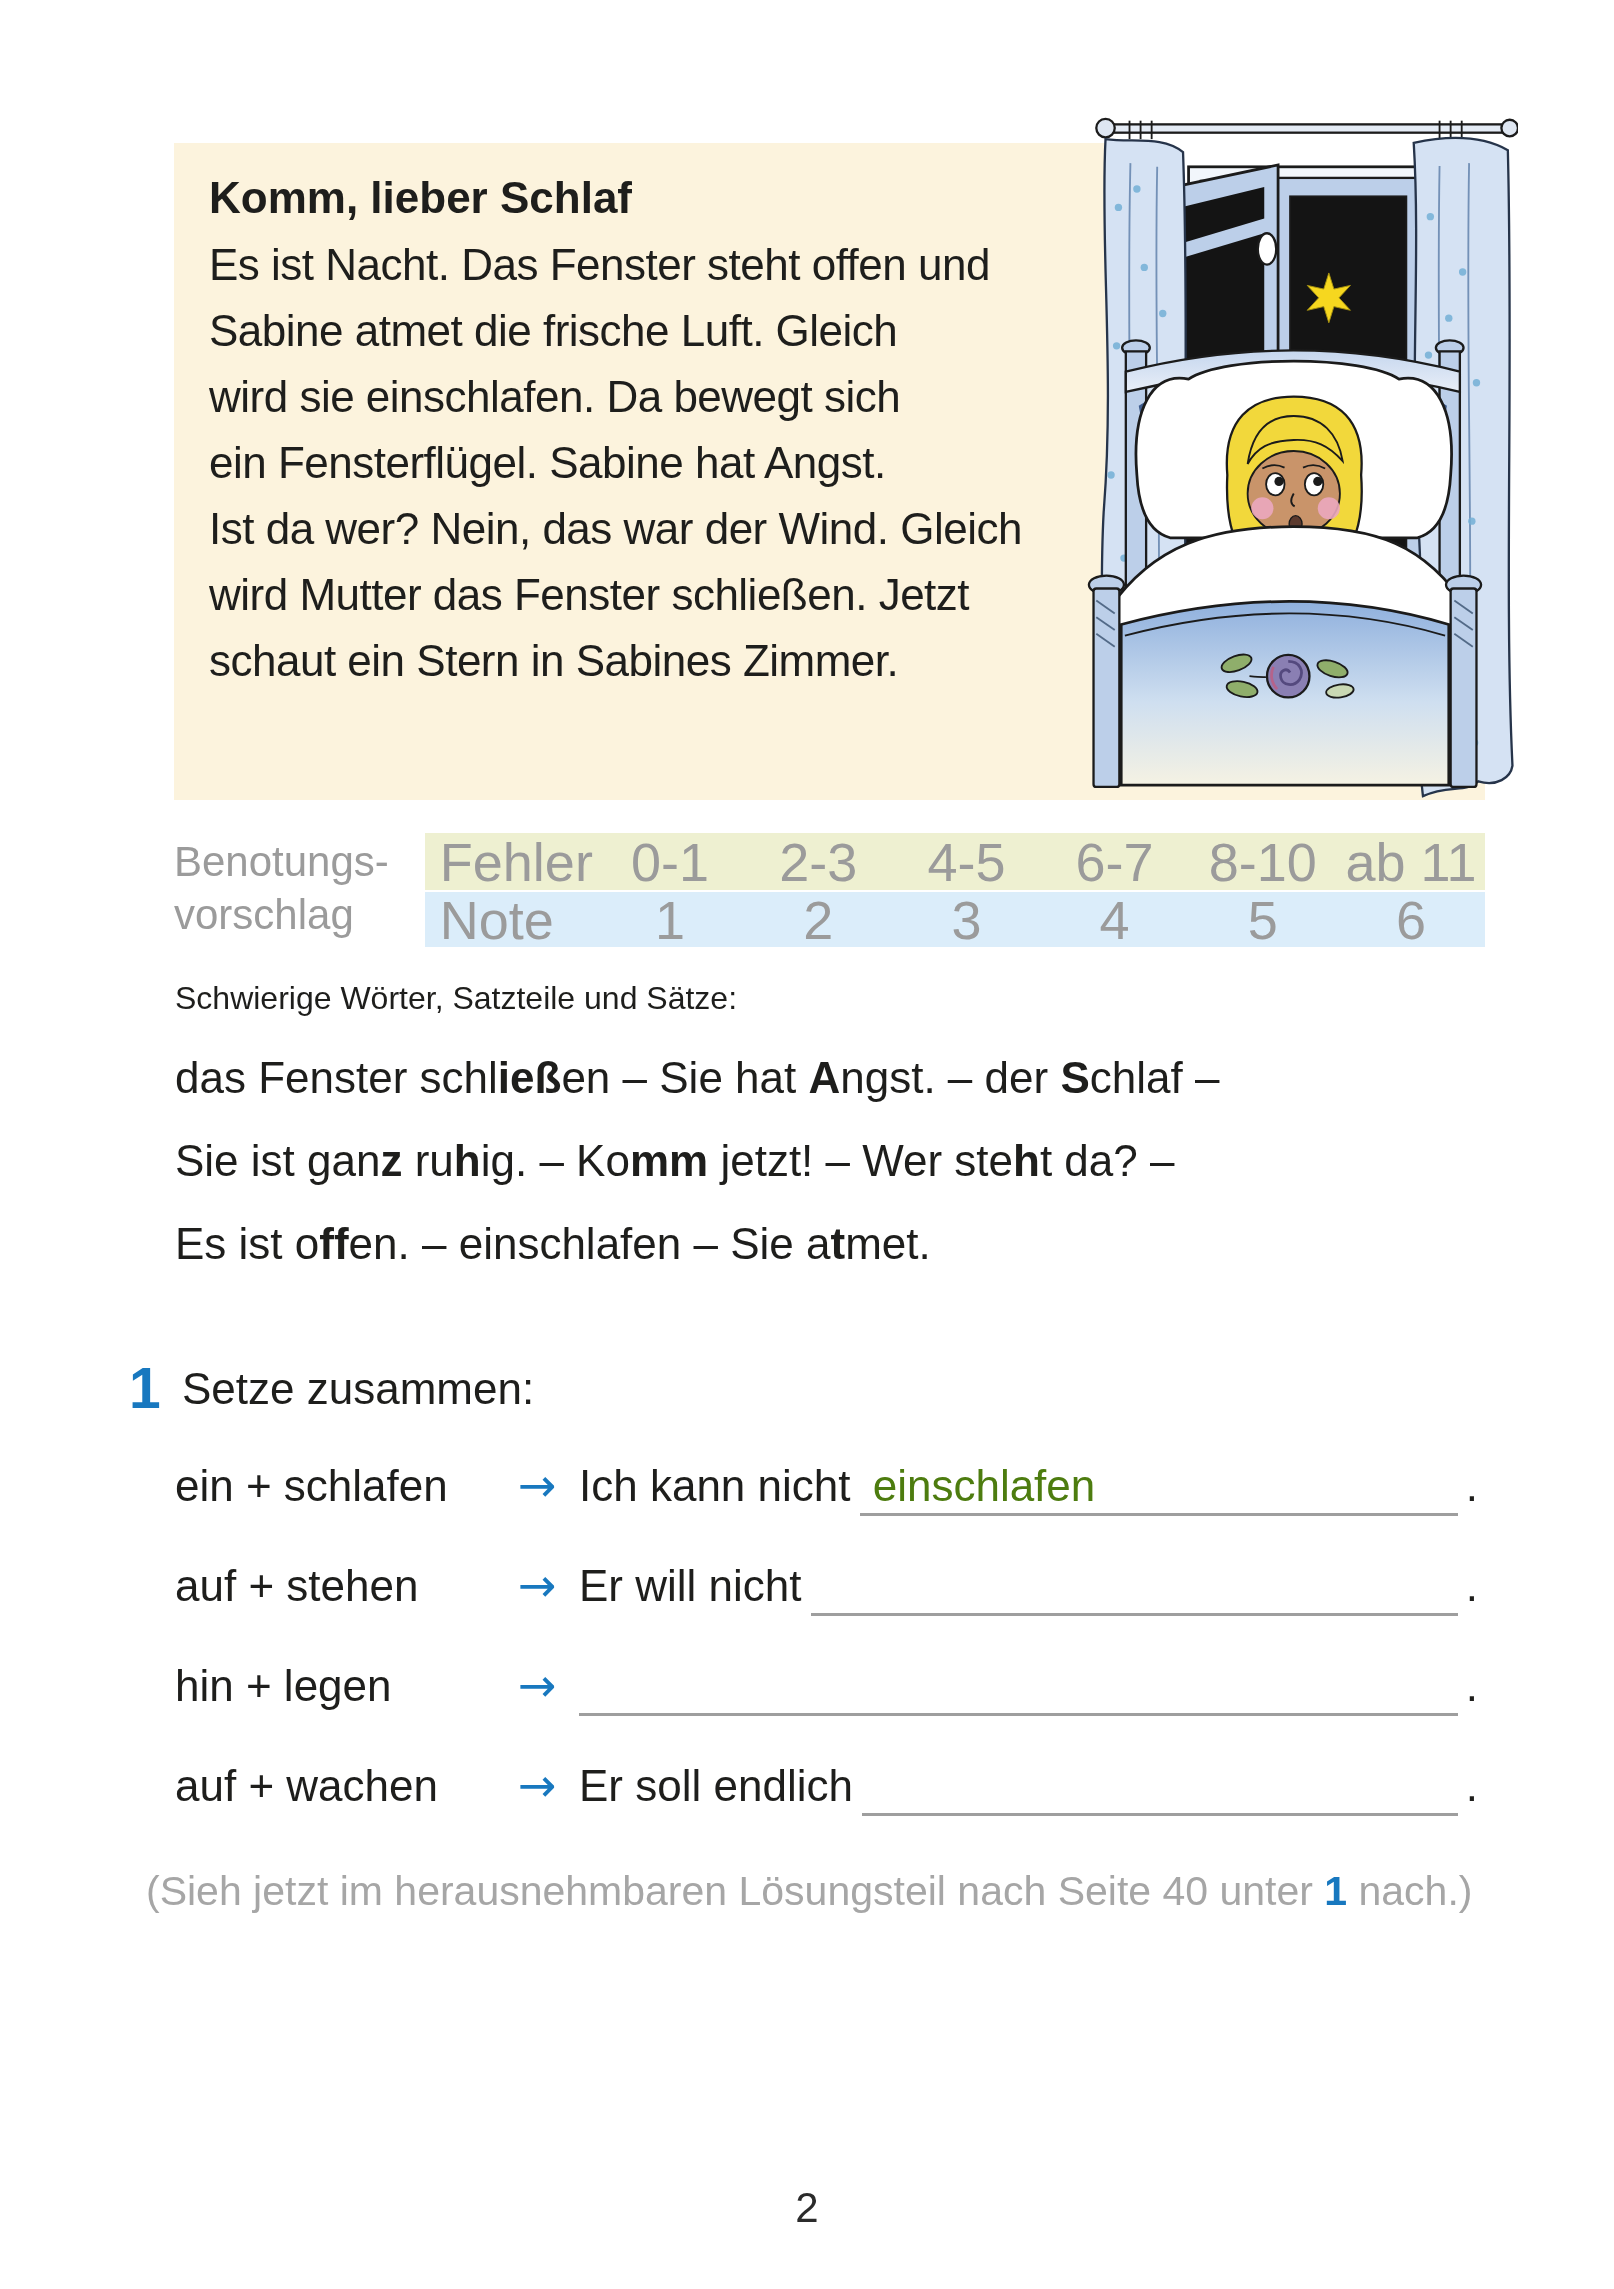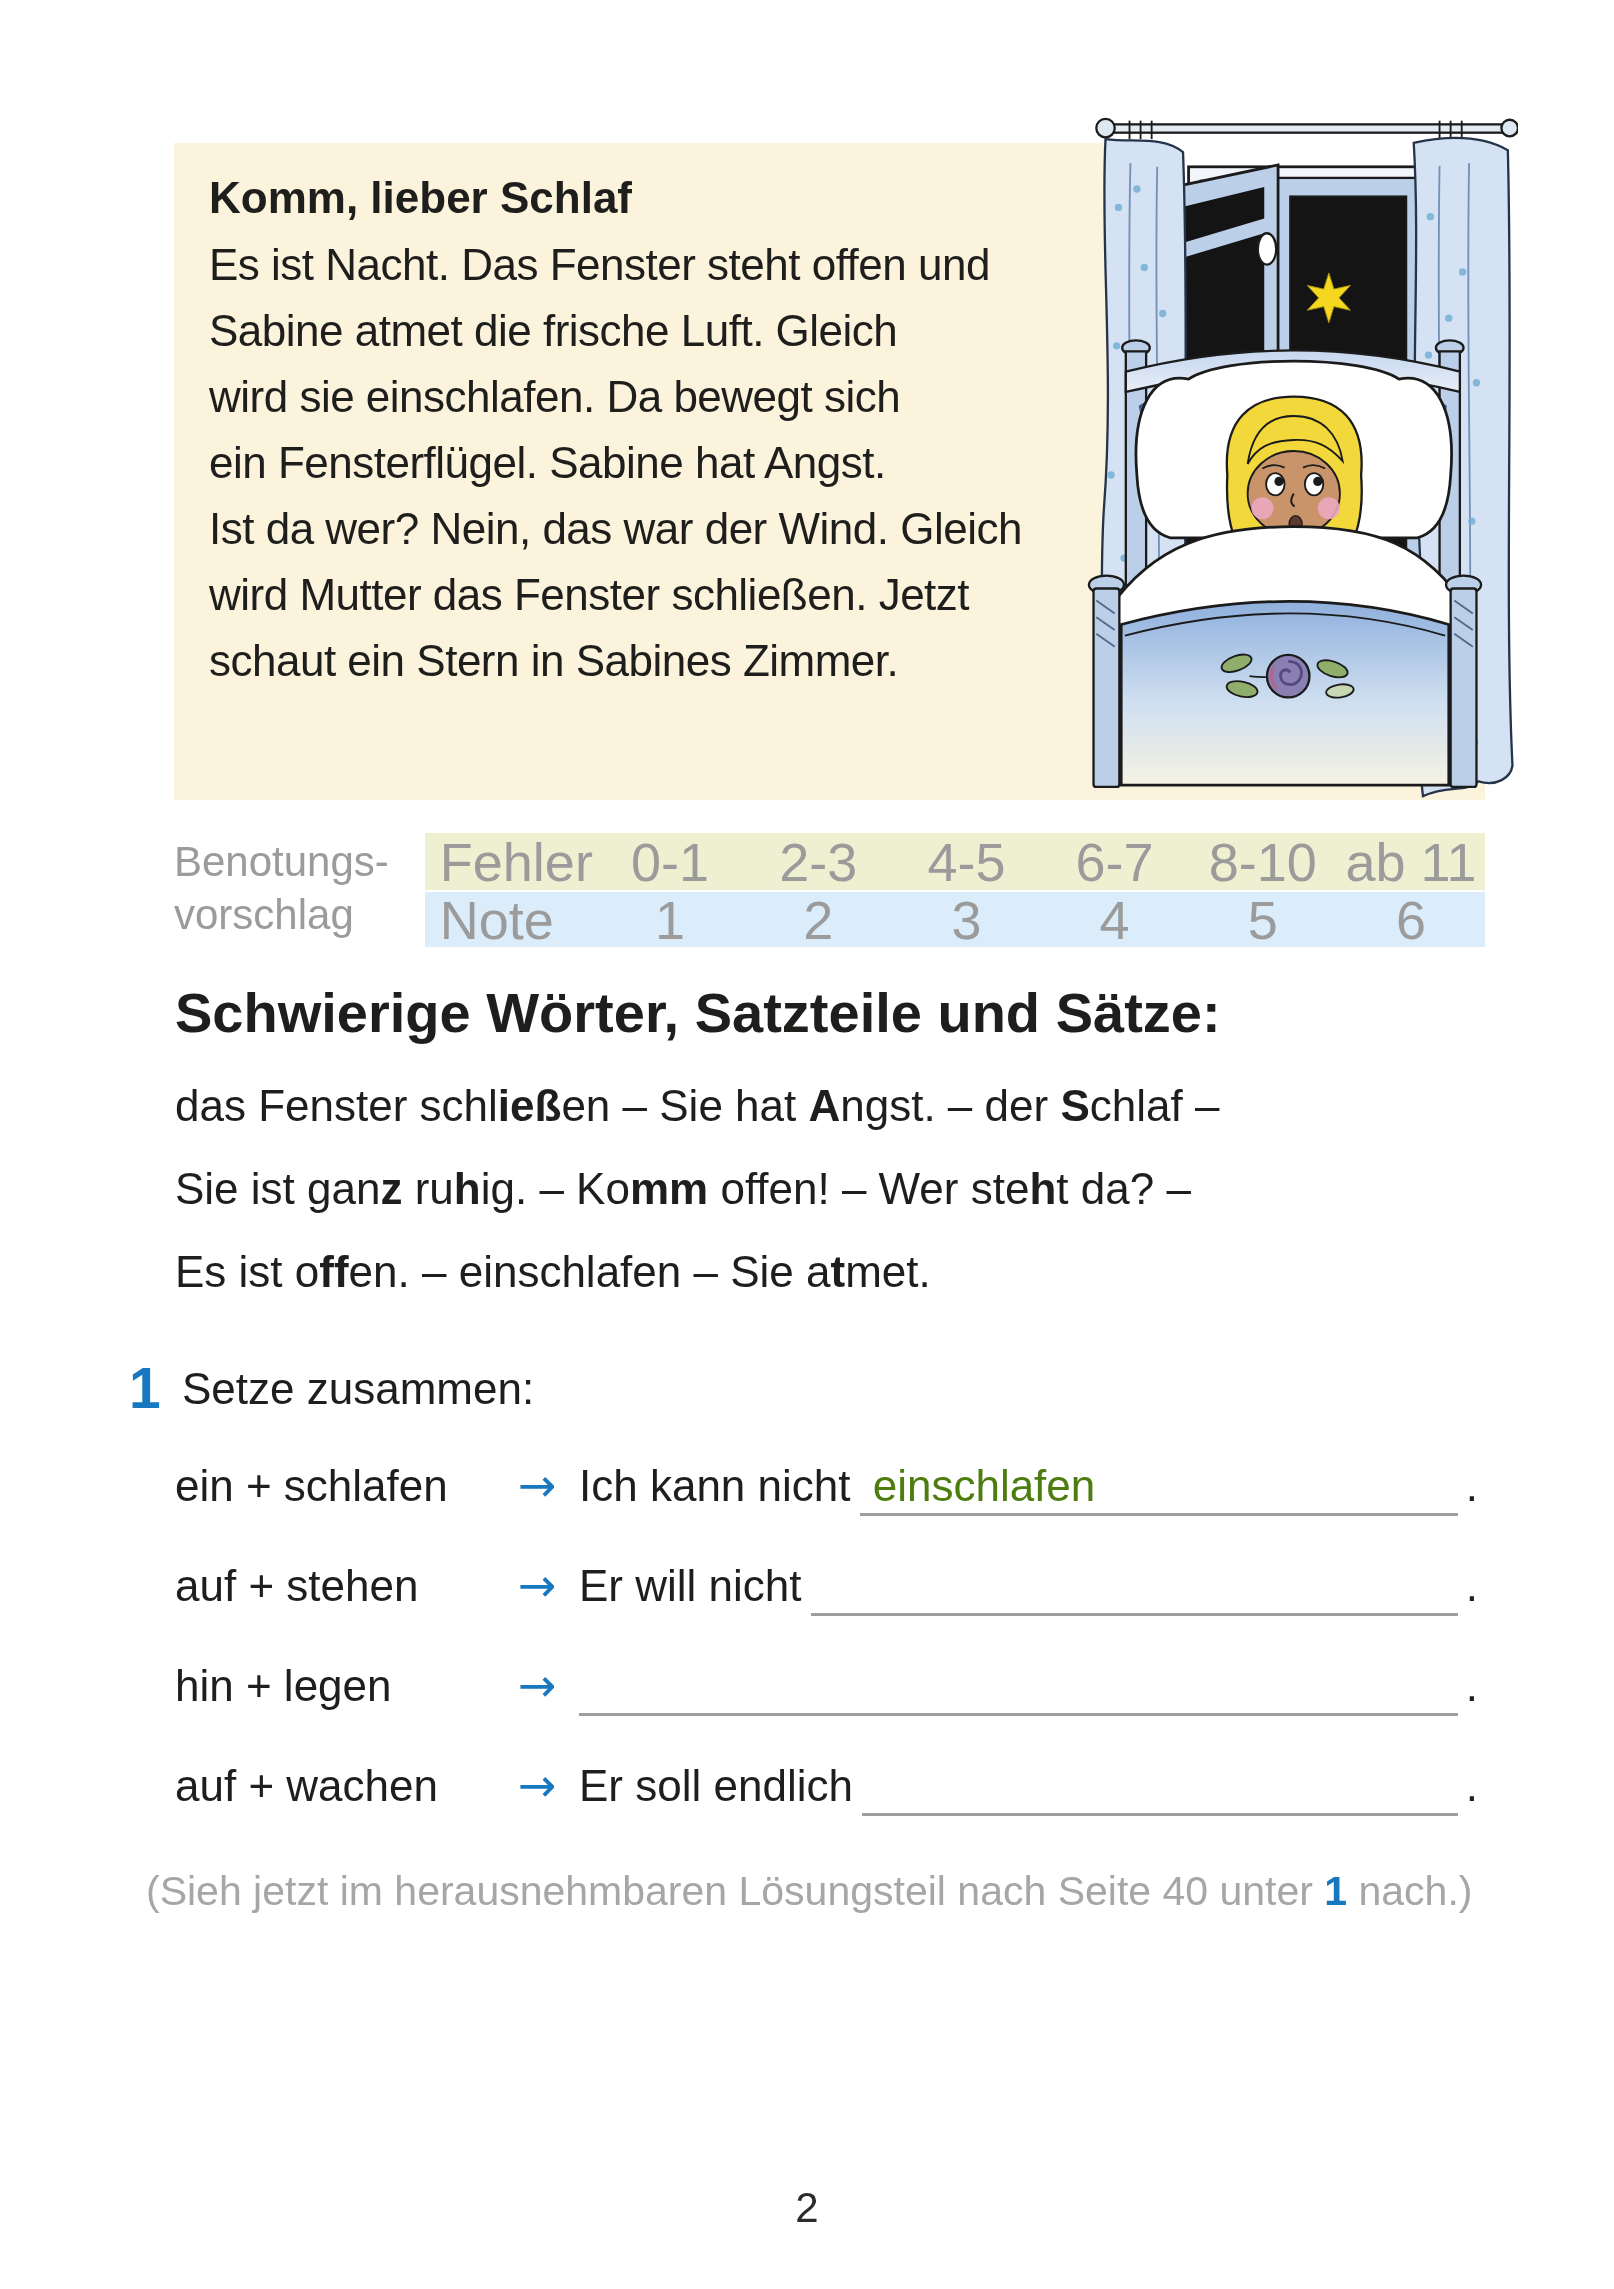--- a/index.html
+++ b/index.html
@@ -29,21 +29,21 @@
   .grade-label{position:absolute;left:174px;top:835px;font-size:42px;line-height:53px;color:var(--muted);}
   .grade-table{position:absolute;left:425px;top:833px;width:1060px;}
   .g-row{display:flex;height:57px;align-items:center;font-size:54px;color:var(--muted);}
   .g-row-fehler{background:#eef0d1;}
   .g-row-note{background:#dbedfa;border-top:2.8px solid #fff;}
   .g-head{width:171px;padding-left:14.8px;flex:none;}
   .g-cell{flex:1;text-align:center;}
 
   
   .difficult{position:absolute;left:175px;top:980px;}
-  .diff-heading{margin:0 0 18.5px 0;font-size:56px;font-weight:bold;}
+  .diff-heading{margin:0 0 18.5px 0;font-size:32px;font-weight:normal;}
   .diff-line{margin:0;font-size:44px;line-height:83px;white-space:nowrap;}
   .bseg{font-weight:bold;}
   .aseg{color:var(--accent);font-weight:bold;}
 
   
   .exercise{position:absolute;left:0;top:1355px;width:1614px;}
   .ex-head{position:relative;height:83px;}
   .ex-num{position:absolute;left:129px;top:0;font-size:57px;font-weight:bold;color:var(--accent);}
   .ex-title{position:absolute;left:182px;top:9.2px;font-size:44px;}
   .ex-rows{margin:20px 0 0 175px;width:1303px;}
@@ -250,21 +250,21 @@
       <span class="g-cell">3</span>
       <span class="g-cell">4</span>
       <span class="g-cell">5</span>
       <span class="g-cell">6</span>
     </div>
   </div>
 
   <section class="difficult">
     <h3 class="diff-heading">Schwierige Wörter, Satzteile und Sätze:</h3>
     <p class="diff-line"><span>das Fenster schl</span><span class="bseg">ieß</span><span>en – Sie hat </span><span class="bseg">A</span><span>ngst. – der </span><span class="bseg">S</span><span>chlaf –</span></p>
-    <p class="diff-line"><span>Sie ist gan</span><span class="bseg">z</span><span> ru</span><span class="bseg">h</span><span>ig. – Ko</span><span class="bseg">mm</span><span> offen! – Wer ste</span><span class="bseg">h</span><span>t da? –</span></p>
+    <p class="diff-line"><span>Sie ist gan</span><span class="bseg">z</span><span> ru</span><span class="bseg">h</span><span>ig. – Ko</span><span class="bseg">mm</span><span> jetzt! – Wer ste</span><span class="bseg">h</span><span>t da? –</span></p>
     <p class="diff-line"><span>Es ist o</span><span class="bseg">ff</span><span>en. – einschlafen – Sie a</span><span class="bseg">t</span><span>met.</span></p>
   </section>
 
   <section class="exercise">
     <div class="ex-head">
       <span class="ex-num">1</span>
       <span class="ex-title">Setze zusammen:</span>
     </div>
     <div class="ex-rows">
 

